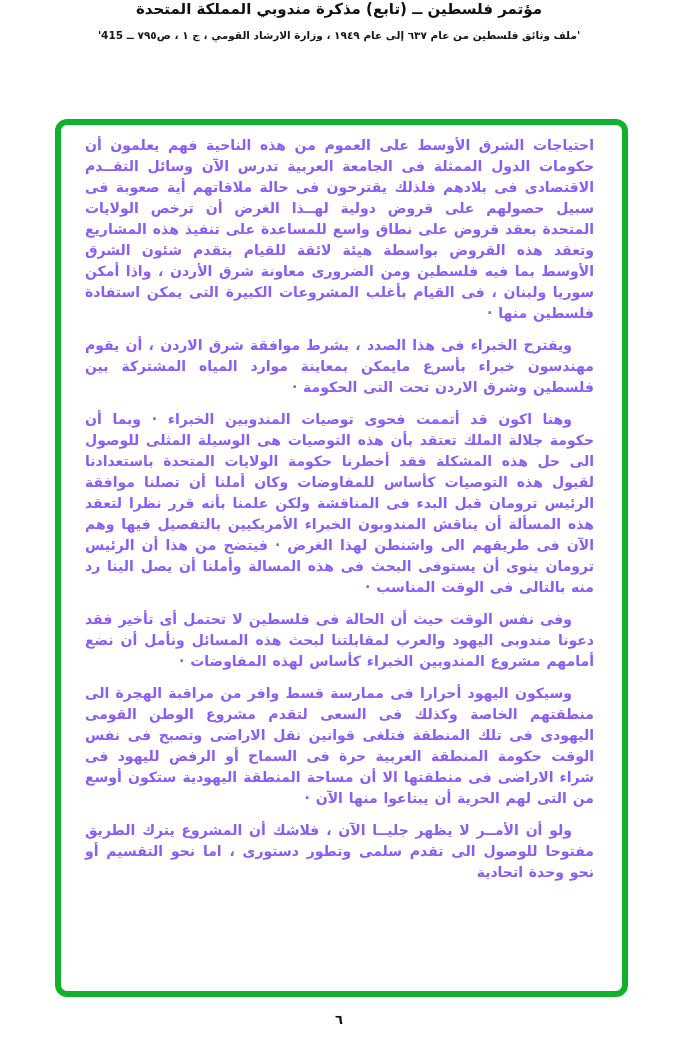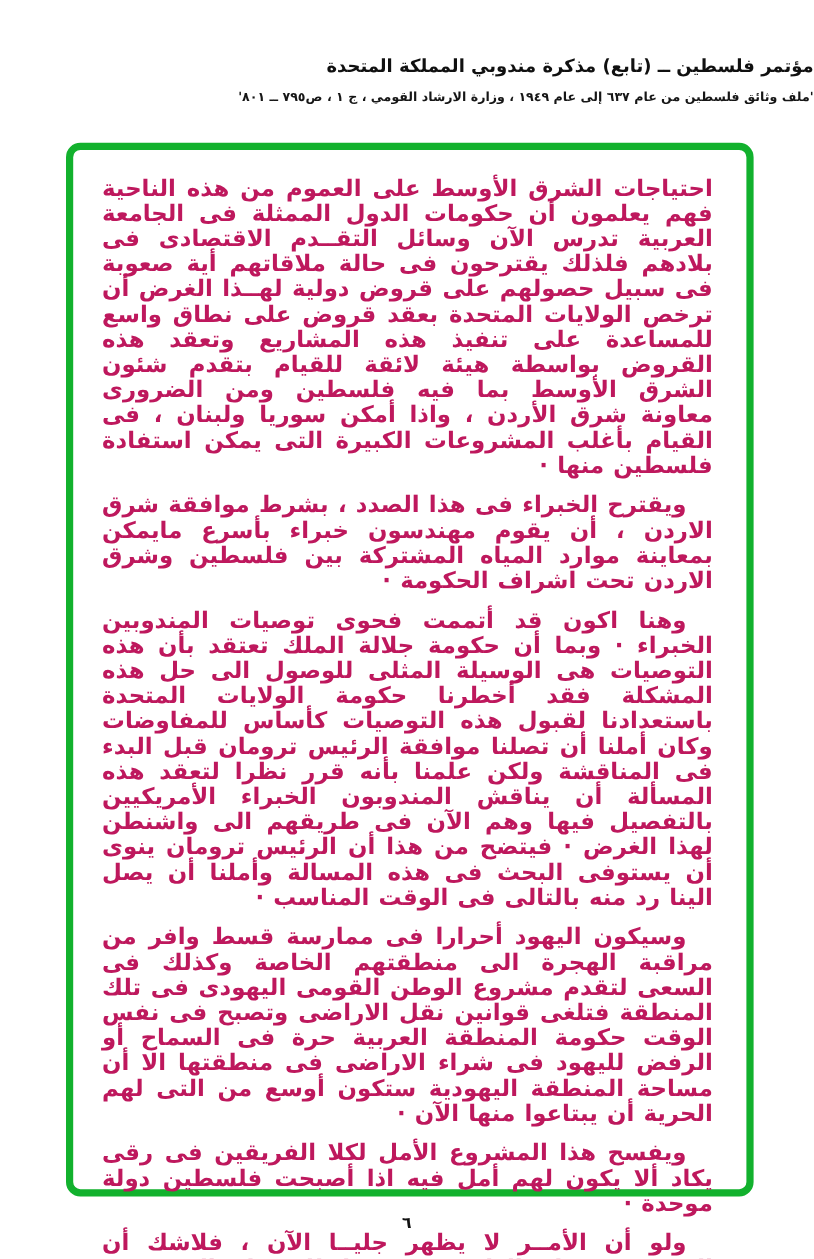--- a/index.html
+++ b/index.html
@@ -11,22 +11,21 @@
     position: relative;
     width: 678px;
     height: 1049px;
     background: #ffffff;
     font-family: "DejaVu Sans", "Liberation Sans", sans-serif;
     color: #141414;
     overflow: hidden;
   }
   .doc-header {
     direction: rtl;
-    text-align: right;
-    padding-top: 46px;
+    text-align: center;
   }
   .doc-title {
     font-size: 15px;
     font-weight: bold;
     margin: 0;
     letter-spacing: 0.2px;
     color: #101010;
   }
   .doc-source {
     font-size: 10.5px;
@@ -41,27 +40,27 @@
     width: 573px;
     height: 878px;
     box-sizing: border-box;
     border: 6px solid #12b12d;
     border-radius: 12px;
     padding: 10px 28px 0 24px;
     direction: rtl;
     background: #ffffff;
   }
   .para {
-    font-size: 19px;
+    font-size: 14px;
     font-weight: bold;
     line-height: 21px;
     text-align: justify;
     text-justify: inter-word;
-    margin: 12px 0 11px 0;
-    color: #be185d;
+    margin: 0 0 11px 0;
+    color: #8b5cf6;
     word-spacing: 1px;
   }
   .para.indent {
     text-indent: 22px;
   }
   .page-number {
     position: absolute;
     bottom: 22px;
     left: 0;
     right: 0;
@@ -71,27 +70,27 @@
     color: #111111;
   }
 </style>
 </head>
 <body>
 
 <div class="page">
 
   <header class="doc-header">
     <h1 class="doc-title">مؤتمر فلسطين ــ (تابع) مذكرة مندوبي المملكة المتحدة</h1>
-    <div class="doc-source">'ملف وثائق فلسطين من عام ٦٣٧ إلى عام ١٩٤٩ ، وزارة الارشاد القومي ، ج ١ ، ص٧٩٥ ــ ٨٠١'</div>
+    <div class="doc-source">'ملف وثائق فلسطين من عام ٦٣٧ إلى عام ١٩٤٩ ، وزارة الارشاد القومي ، ج ١ ، ص٧٩٥ ــ 415'</div>
   </header>
 
   <section class="highlight-box">
     <p class="para">احتياجات الشرق الأوسط على العموم من هذه الناحية فهم يعلمون أن حكومات الدول الممثلة فى الجامعة العربية تدرس الآن وسائل التقــدم الاقتصادى فى بلادهم فلذلك يقترحون فى حالة ملاقاتهم أية صعوبة فى سبيل حصولهم على قروض دولية لهــذا الغرض أن ترخص الولايات المتحدة بعقد قروض على نطاق واسع للمساعدة على تنفيذ هذه المشاريع وتعقد هذه القروض بواسطة هيئة لائقة للقيام بتقدم شئون الشرق الأوسط بما فيه فلسطين ومن الضرورى معاونة شرق الأردن ، واذا أمكن سوريا ولبنان ، فى القيام بأغلب المشروعات الكبيرة التى يمكن استفادة فلسطين منها ·</p>
-    <p class="para indent">ويقترح الخبراء فى هذا الصدد ، بشرط موافقة شرق الاردن ، أن يقوم مهندسون خبراء بأسرع مايمكن بمعاينة موارد المياه المشتركة بين فلسطين وشرق الاردن تحت اشراف الحكومة ·</p>
+    <p class="para indent">ويقترح الخبراء فى هذا الصدد ، بشرط موافقة شرق الاردن ، أن يقوم مهندسون خبراء بأسرع مايمكن بمعاينة موارد المياه المشتركة بين فلسطين وشرق الاردن تحت التى الحكومة ·</p>
     <p class="para indent">وهنا اكون قد أتممت فحوى توصيات المندوبين الخبراء · وبما أن حكومة جلالة الملك تعتقد بأن هذه التوصيات هى الوسيلة المثلى للوصول الى حل هذه المشكلة فقد أخطرنا حكومة الولايات المتحدة باستعدادنا لقبول هذه التوصيات كأساس للمفاوضات وكان أملنا أن تصلنا موافقة الرئيس ترومان قبل البدء فى المناقشة ولكن علمنا بأنه قرر نظرا لتعقد هذه المسألة أن يناقش المندوبون الخبراء الأمريكيين بالتفصيل فيها وهم الآن فى طريقهم الى واشنطن لهذا الغرض · فيتضح من هذا أن الرئيس ترومان ينوى أن يستوفى البحث فى هذه المسالة وأملنا أن يصل الينا رد منه بالتالى فى الوقت المناسب ·</p>
+    <p class="para indent">وفى نفس الوقت حيث أن الحالة فى فلسطين لا تحتمل أى تأخير فقد دعونا مندوبى اليهود والعرب لمقابلتنا لبحث هذه المسائل ونأمل أن نضع أمامهم مشروع المندوبين الخبراء كأساس لهذه المفاوضات ·</p>
     <p class="para indent">وسيكون اليهود أحرارا فى ممارسة قسط وافر من مراقبة الهجرة الى منطقتهم الخاصة وكذلك فى السعى لتقدم مشروع الوطن القومى اليهودى فى تلك المنطقة فتلغى قوانين نقل الاراضى وتصبح فى نفس الوقت حكومة المنطقة العربية حرة فى السماح أو الرفض لليهود فى شراء الاراضى فى منطقتها الا أن مساحة المنطقة اليهودية ستكون أوسع من التى لهم الحرية أن يبتاعوا منها الآن ·</p>
-    <p class="para indent">ويفسح هذا المشروع الأمل لكلا الفريقين فى رقى يكاد ألا يكون لهم أمل فيه اذا أصبحت فلسطين دولة موحدة ·</p>
     <p class="para indent">ولو أن الأمــر لا يظهر جليــا الآن ، فلاشك أن المشروع يترك الطريق مفتوحا للوصول الى تقدم سلمى وتطور دستورى ، اما نحو التقسيم أو نحو وحدة اتحادية</p>
   </section>
 
   <div class="page-number">٦</div>
 
 </div>
 
 </body></html>

